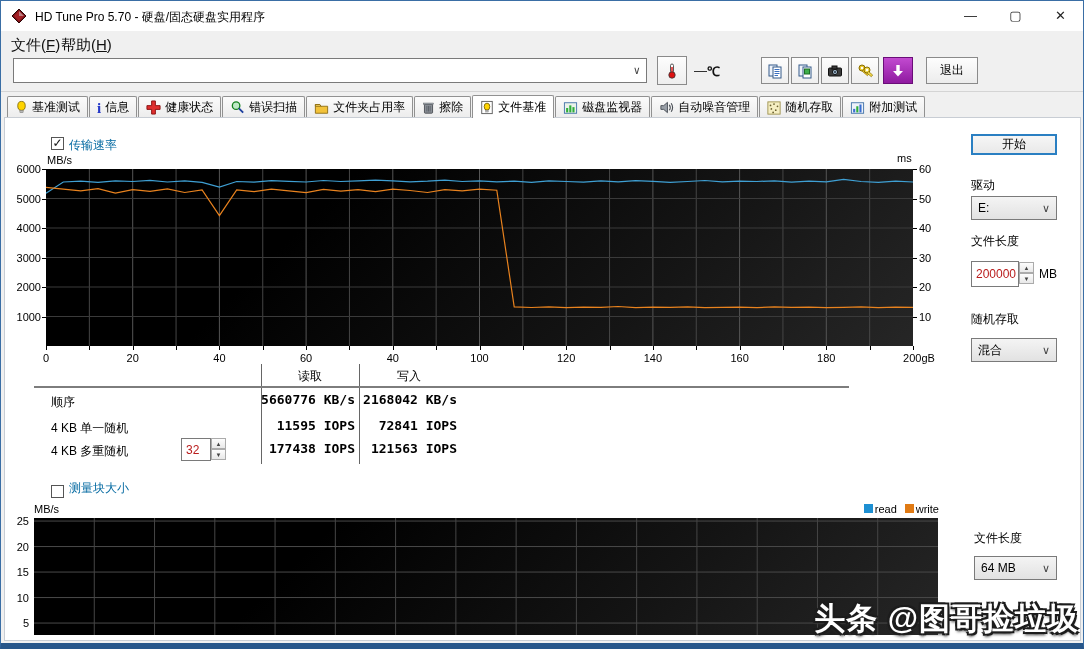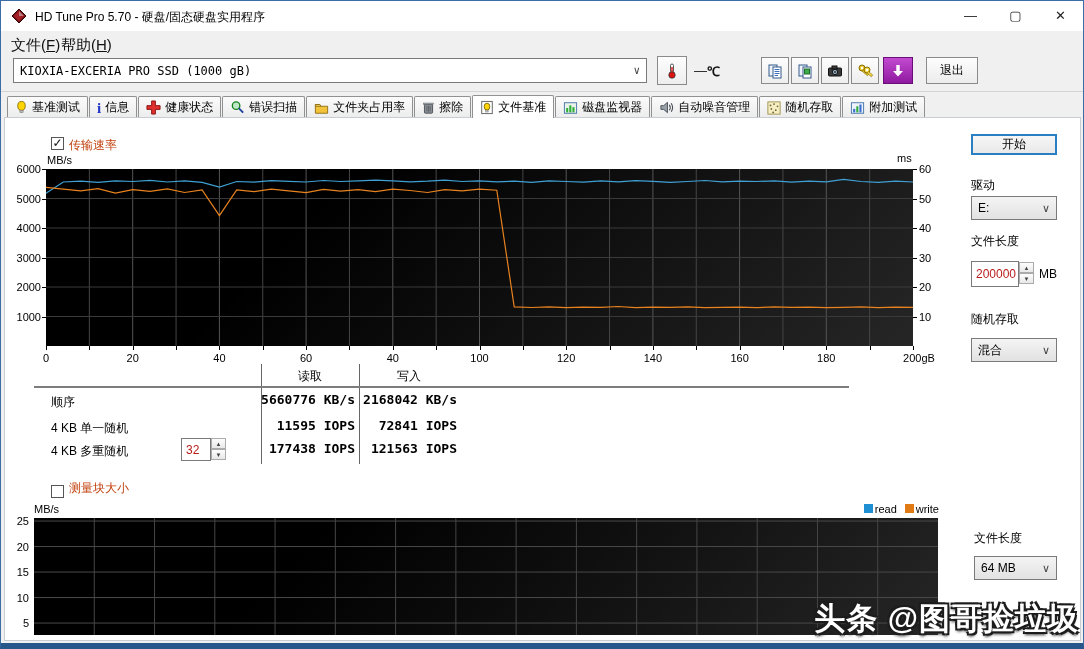--- a/index.html
+++ b/index.html
@@ -28,21 +28,21 @@
   
   .tabbar{position:absolute;left:6px;top:94px;height:23px;display:flex;align-items:flex-end;}
   .tab{box-sizing:border-box;height:22px;display:flex;align-items:center;gap:4px;padding:0 7px;
     font-size:12px;color:#000;background:linear-gradient(#fbfbfb,#ececec);
     border:1px solid #919191;border-bottom:none;border-radius:2px 2px 0 0;margin-right:1px;white-space:nowrap;}
   .tab.active{height:23px;background:#fff;position:relative;z-index:2;}
   .content{position:absolute;left:3px;top:116px;width:1077px;height:524px;background:#ffffff;border:1px solid #c8cdd4;box-sizing:border-box;}
   
   .cb{position:absolute;width:13px;height:13px;background:#fff;border:1px solid #555;box-sizing:border-box;
     font-size:12px;line-height:11px;text-align:center;color:#111;}
-  .cb-label{position:absolute;font-size:12px;color:#c2410c;white-space:nowrap;}
+  .cb-label{position:absolute;font-size:12px;color:#0369a1;white-space:nowrap;}
   
   .plot{position:absolute;background:linear-gradient(135deg,#000 30%,#151515 70%,#262626 100%);}
   .axis-unit{position:absolute;font-size:11px;color:#000;}
   .tick-label{position:absolute;font-size:11px;color:#000;pointer-events:none;}
   .tickmark{position:absolute;background:#000;pointer-events:none;}
   
   .tbl-h{position:absolute;font-size:12px;color:#000;text-align:center;}
   .tbl-label{position:absolute;font-size:12px;color:#000;white-space:nowrap;}
   .tbl-val{position:absolute;font-size:13px;font-weight:bold;font-family:"DejaVu Sans Mono",monospace;
     color:#000;text-align:right;white-space:nowrap;}
@@ -84,21 +84,20 @@
     <div class="winbtn" style="right:0;">✕</div>
   </div>
 
   <div class="menubar">
     <span class="menu-item" style="left:4px;"><span>文件(</span><span class="menu-key">F</span><span>)</span></span>
     <span class="menu-item" style="left:54px;"><span>帮助(</span><span class="menu-key">H</span><span>)</span></span>
   </div>
 
   <div class="toolbar">
     <div class="combo abs" style="left:12px;top:5px;width:634px;height:25px;font-family:'DejaVu Sans Mono',monospace;">
-      <span>KIOXIA-EXCERIA PRO SSD (1000 gB)</span>
       <span class="chev">∨</span>
     </div>
     <div class="toolbtn abs" style="left:656px;top:3px;width:30px;height:29px;">
       <svg class="icon16" viewBox="0 0 16 16">
         <rect x="6.5" y="1" width="3" height="9" rx="1.5" fill="#fff" stroke="#333" stroke-width="0.8"></rect>
         <rect x="7.3" y="4" width="1.4" height="6" fill="#d11"></rect>
         <circle cx="8" cy="12" r="3.2" fill="#d11" stroke="#333" stroke-width="0.8"></circle>
       </svg>
     </div>
     <span class="abs" style="left:693px;top:10px;font-size:13px;color:#111;">—</span>

